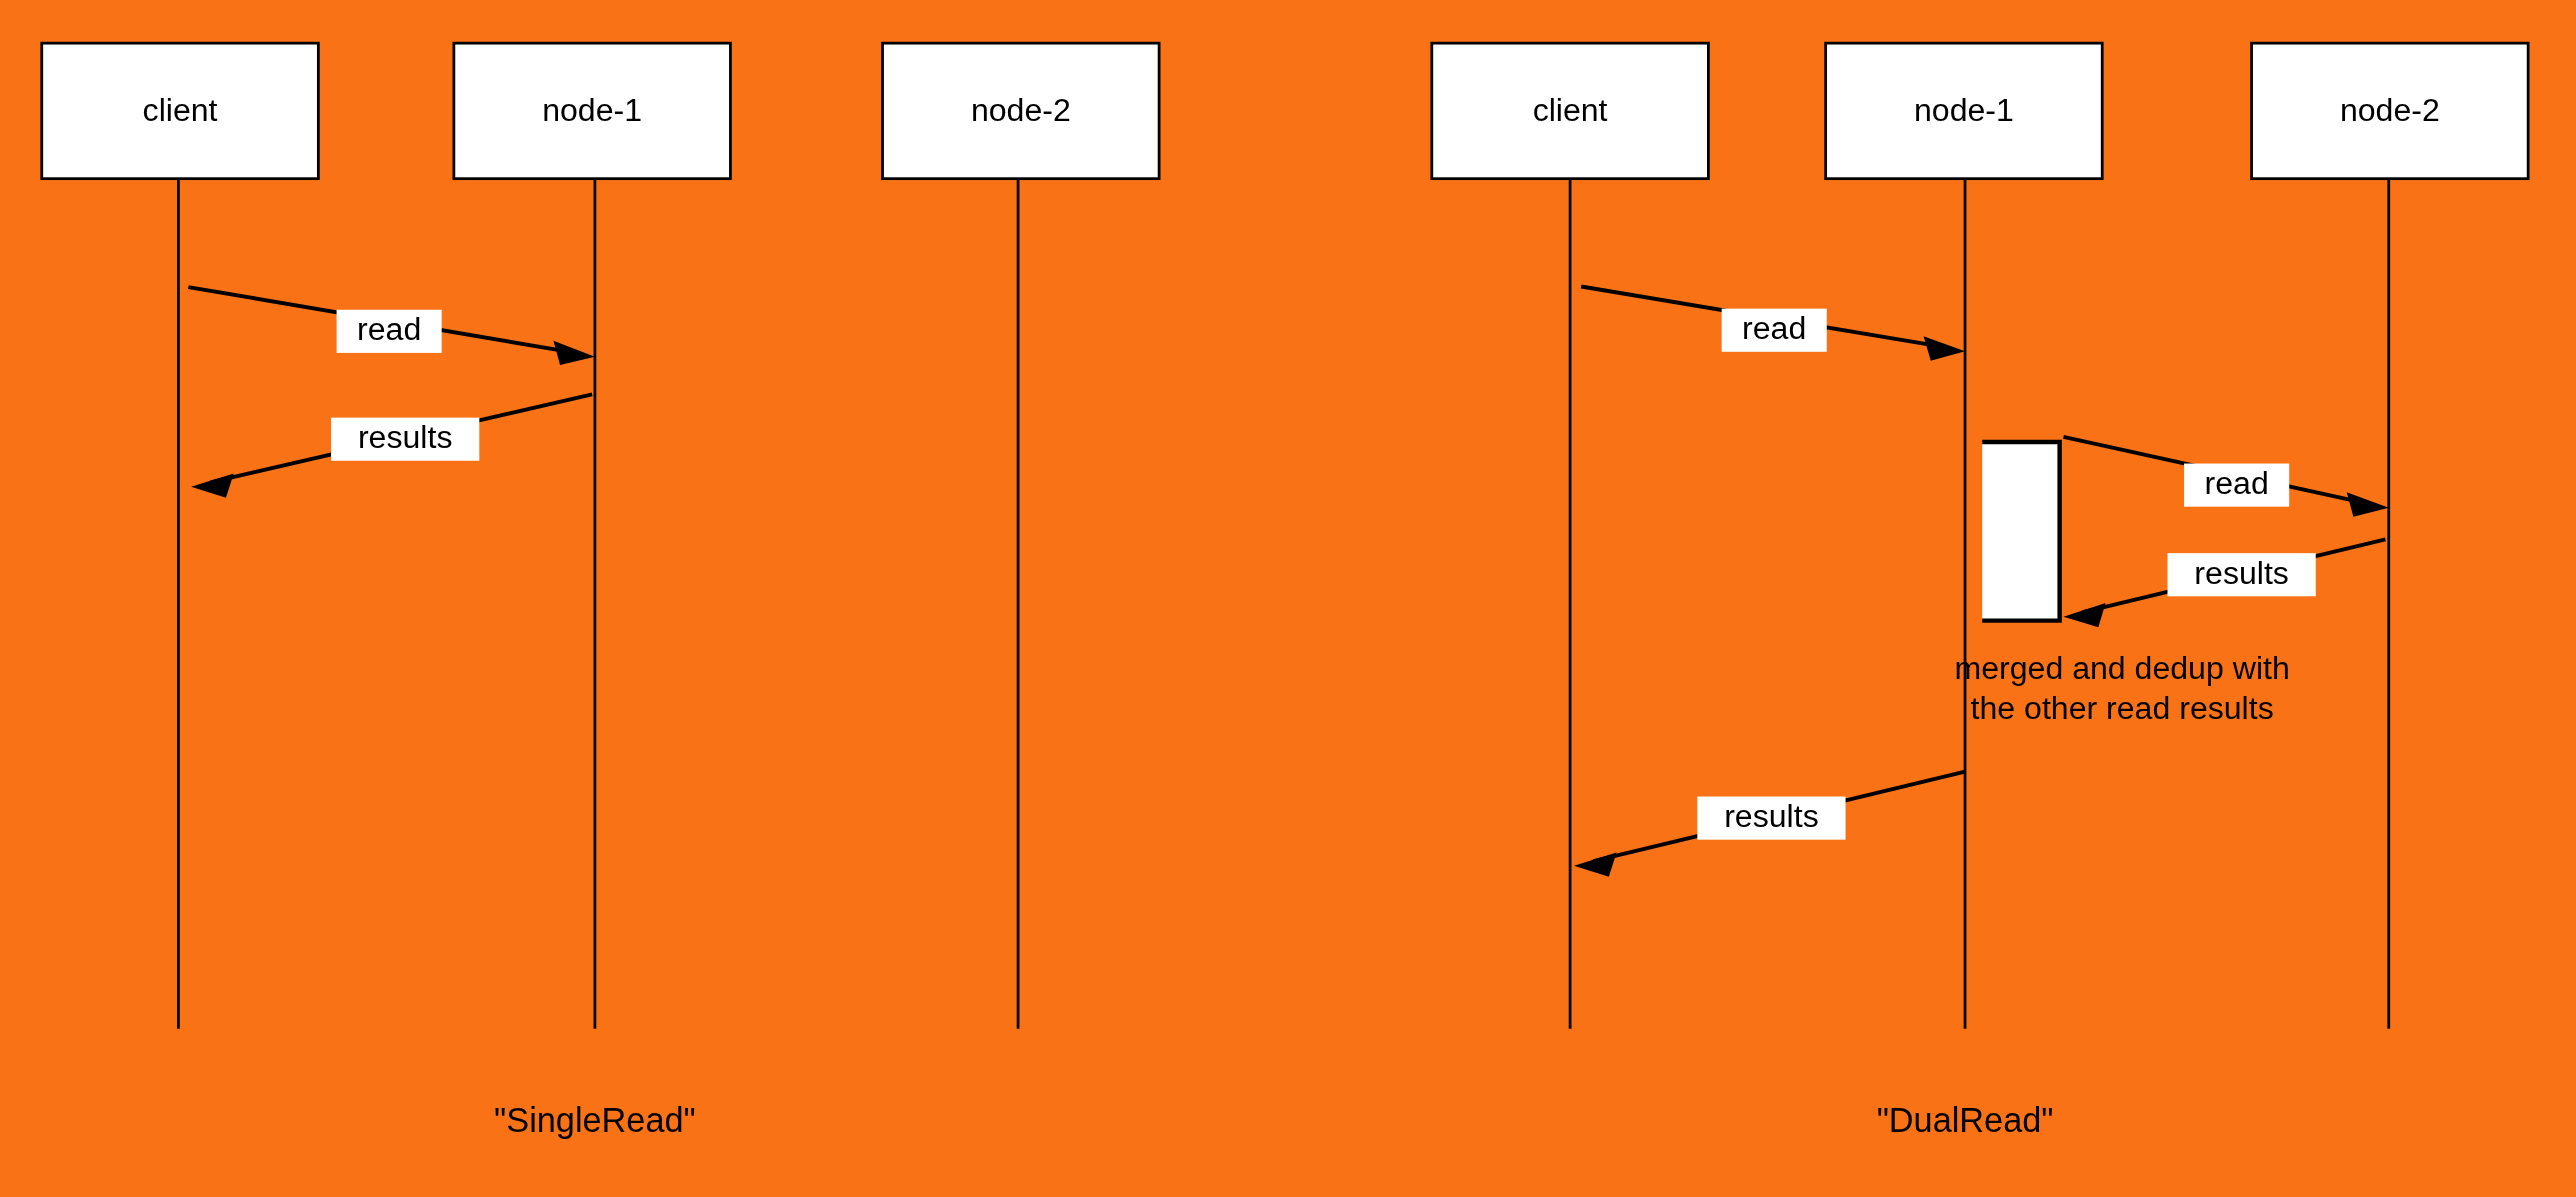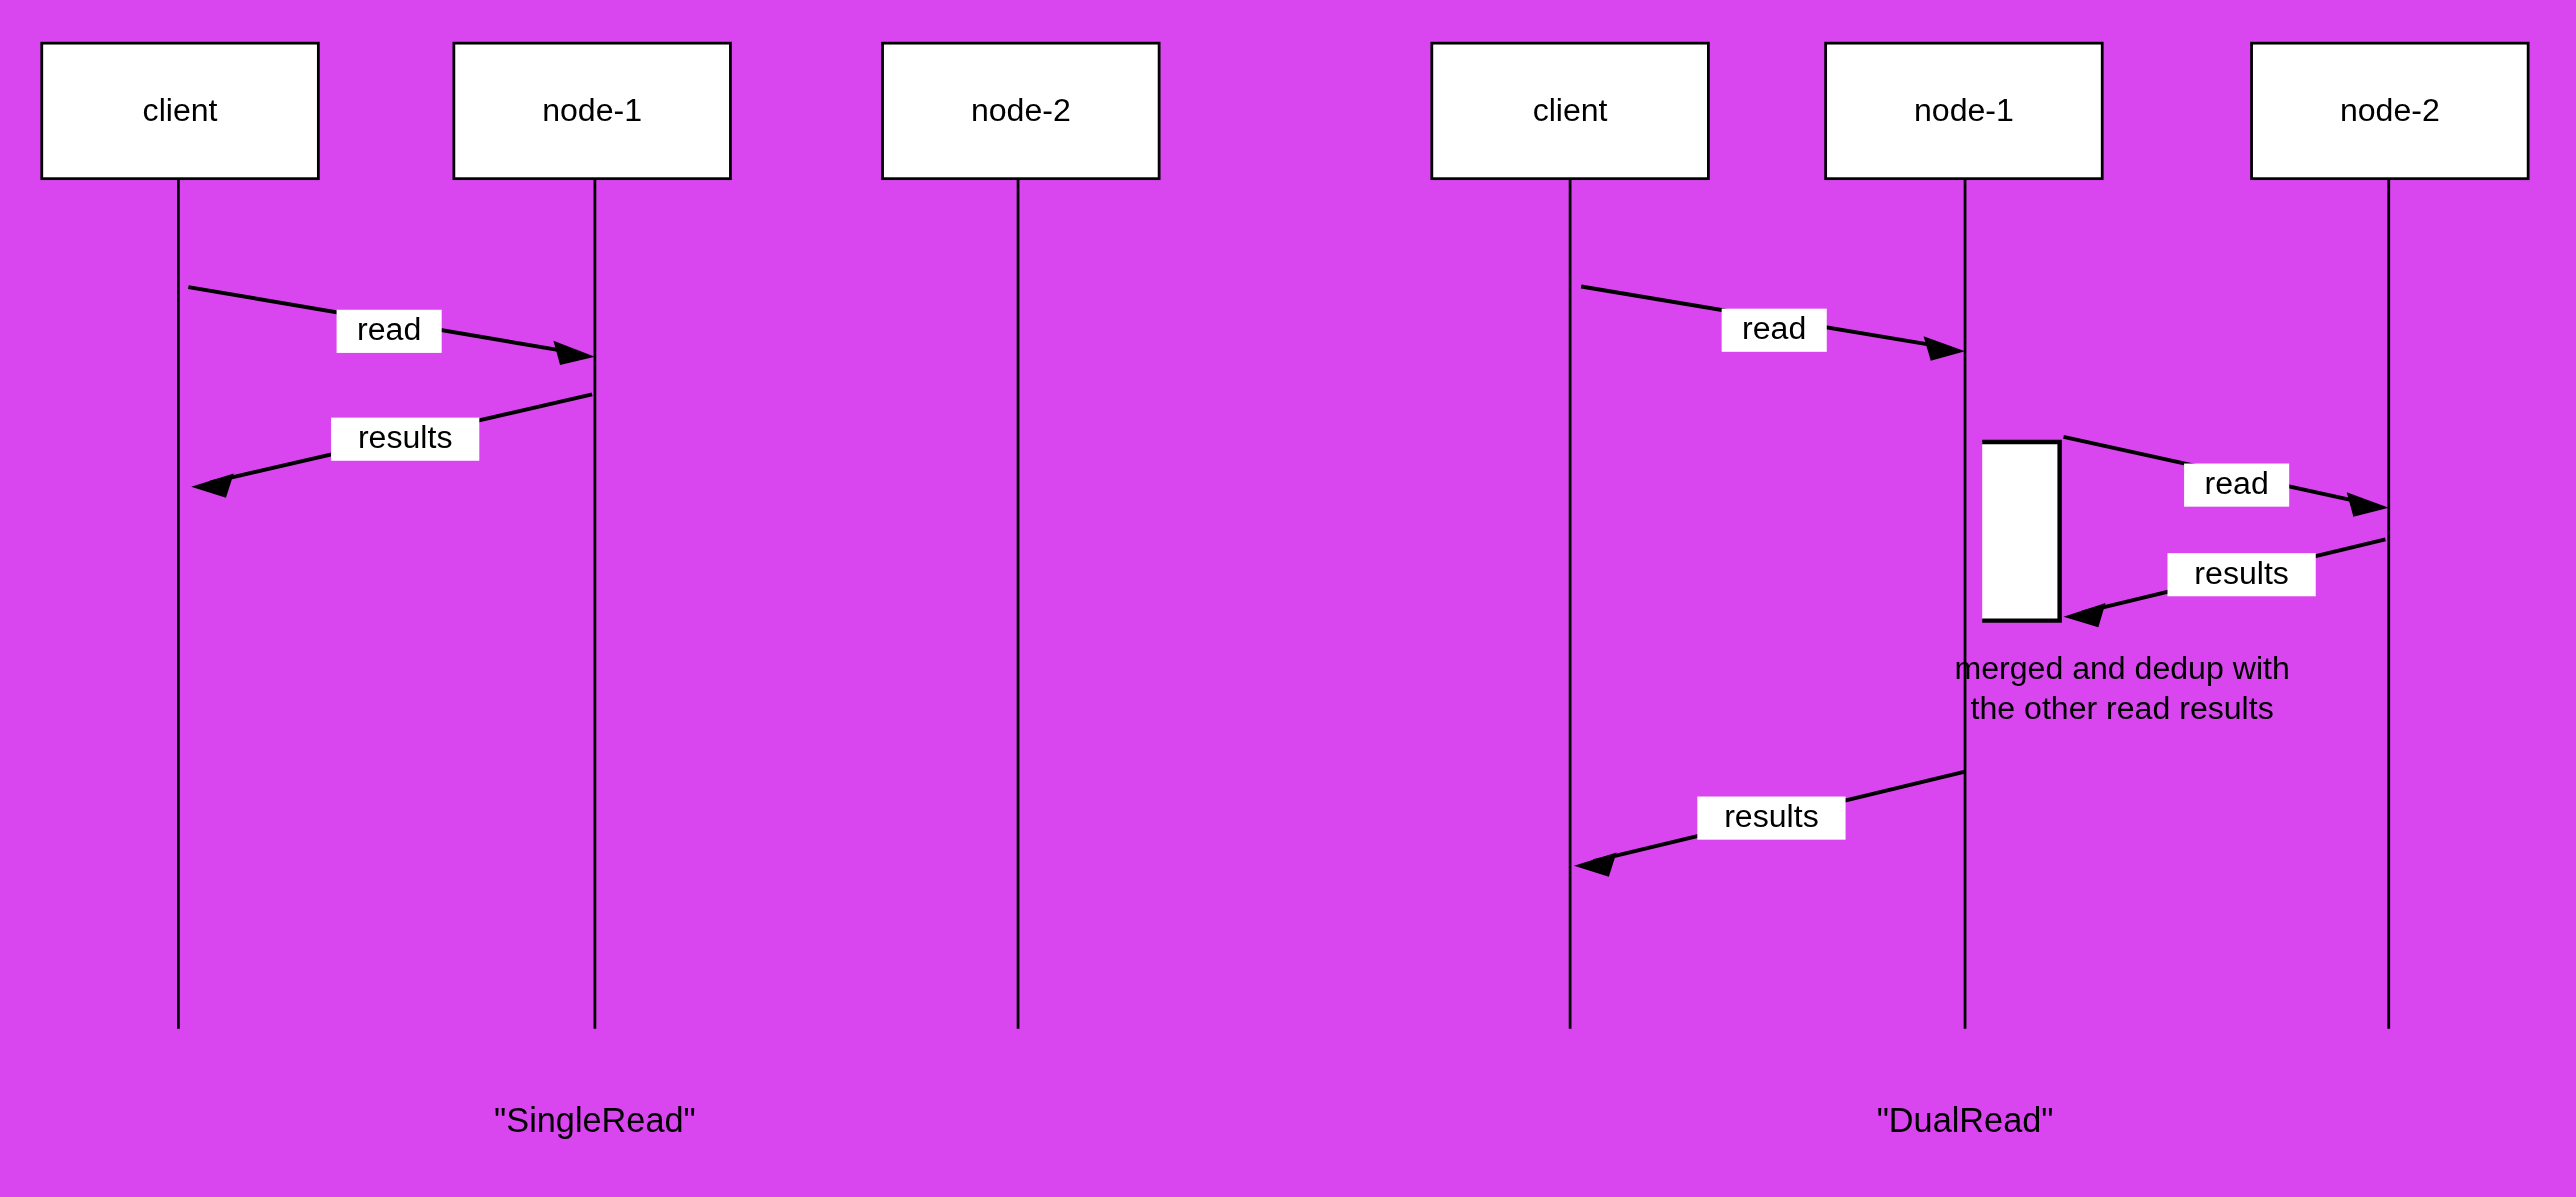--- a/index.html
+++ b/index.html
@@ -11,21 +11,21 @@
     width: 2576px;
     height: 1197px;
     font-family: "Liberation Sans", sans-serif;
     color: #000000;
     overflow: hidden;
   }
   #canvas {
     position: relative;
     width: 2576px;
     height: 1197px;
-    background: #d946ef;
+    background: #f97316;
   }
   svg.diagram-layer {
     position: absolute;
     top: 0;
     left: 0;
     width: 2576px;
     height: 1197px;
     display: block;
   }
   .lifeline-box-rect {

